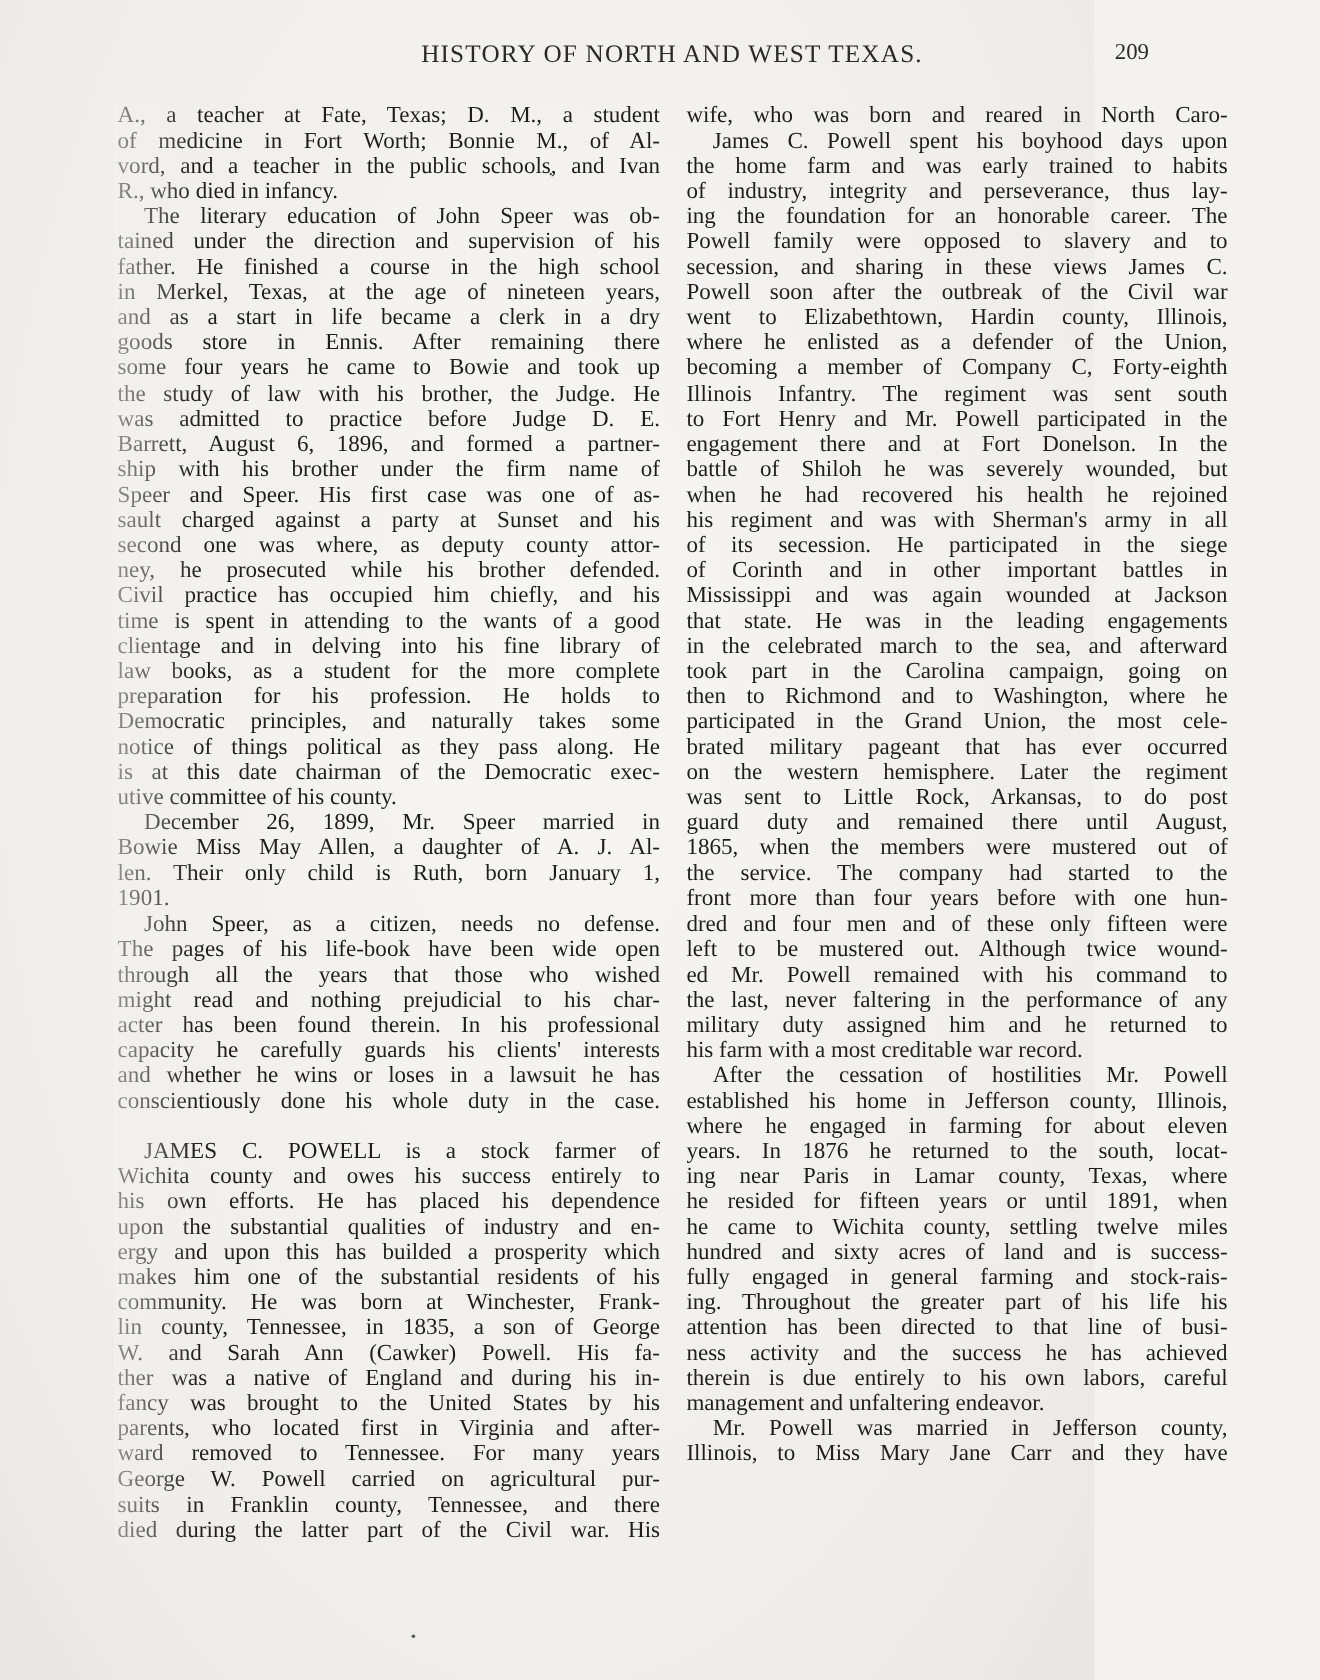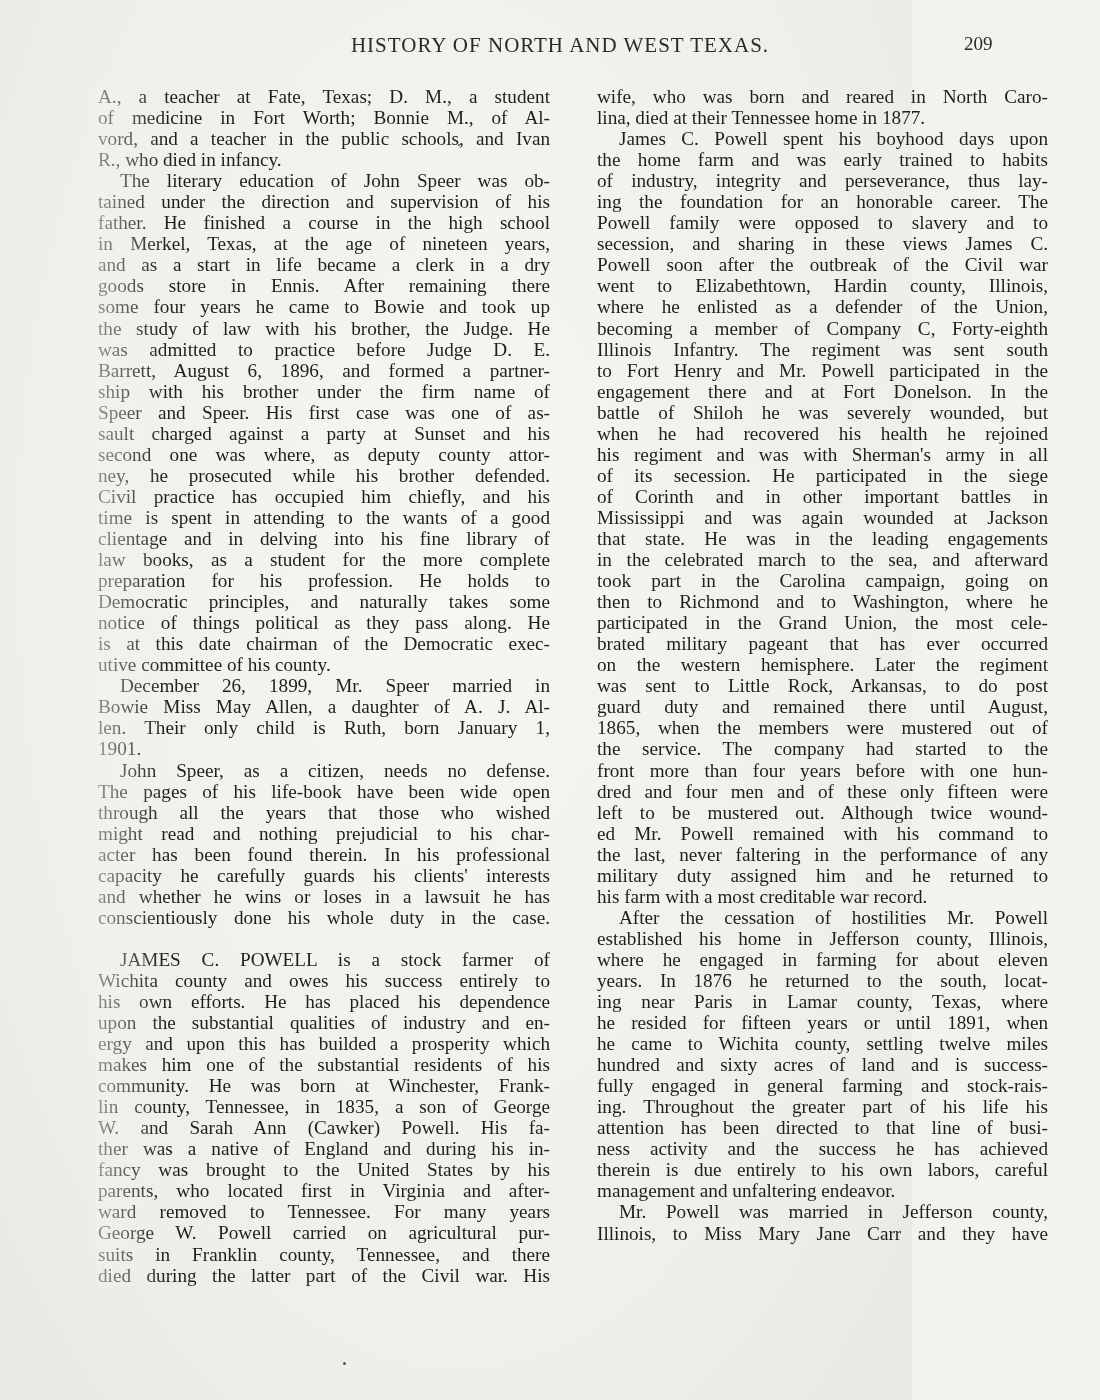--- a/index.html
+++ b/index.html
@@ -12,28 +12,28 @@
   }
   .page {
     position:absolute; left:0; top:0; width:912px; height:1400px;
     background: radial-gradient(ellipse at 50% 40%, #f7f6f3 0%, #efeeea 70%, #e8e7e3 100%);
   }
   .running-head {
     position:absolute; top:33px; left:300px; width:520px;
     font-size:21px; letter-spacing:1px; text-align:center; color:#2a2a2a;
   }
   .page-number {
-    position:absolute; top:33px; left:964px; font-size:19px; color:#2a2a2a;
+    position:absolute; top:33px; left:929px; font-size:19px; color:#2a2a2a;
   }
   .column {
     position:absolute; top:86px;
     font-size:19.2px; line-height:21.05px;
   }
   .col-left { left:98px; width:452px; }
-  .col-right { left:572px; width:451px;margin-left:25px; }
+  .col-right { left:572px; width:451px; }
   .line {
     display:block; height:21.05px; white-space:nowrap;
     text-align:justify; text-align-last:justify;
   }
   .line.last { text-align-last:left; }
   .line.indent { padding-left:22px; }
   .gap { display:block; height:21px; }
   .left-edge-fade {
     position:absolute; left:95px; top:86px; width:70px; height:1200px;
     background:linear-gradient(to right, rgba(243,242,238,0.55), rgba(243,242,238,0));
@@ -102,21 +102,20 @@
       <span class="line">ther was a native of England and during his in-</span>
       <span class="line">fancy was brought to the United States by his</span>
       <span class="line">parents, who located first in Virginia and after-</span>
       <span class="line">ward removed to Tennessee.  For many years</span>
       <span class="line">George W. Powell carried on agricultural pur-</span>
       <span class="line">suits in Franklin county, Tennessee, and there</span>
       <span class="line">died during the latter part of the Civil war.  His</span>
     </div>
   <div class="column col-right" id="col-right">
       <span class="line">wife, who was born and reared in North Caro-</span>
-      <span class="line last">lina, died at their Tennessee home in 1877.</span>
       <span class="line indent">James C. Powell spent his boyhood days upon</span>
       <span class="line">the home farm and was early trained to habits</span>
       <span class="line">of industry, integrity and perseverance, thus lay-</span>
       <span class="line">ing the foundation for an honorable career.  The</span>
       <span class="line">Powell family were opposed to slavery and to</span>
       <span class="line">secession, and sharing in these views James C.</span>
       <span class="line">Powell soon after the outbreak of the Civil war</span>
       <span class="line">went to Elizabethtown, Hardin county, Illinois,</span>
       <span class="line">where he enlisted as a defender of the Union,</span>
       <span class="line">becoming a member of Company C, Forty-eighth</span>

